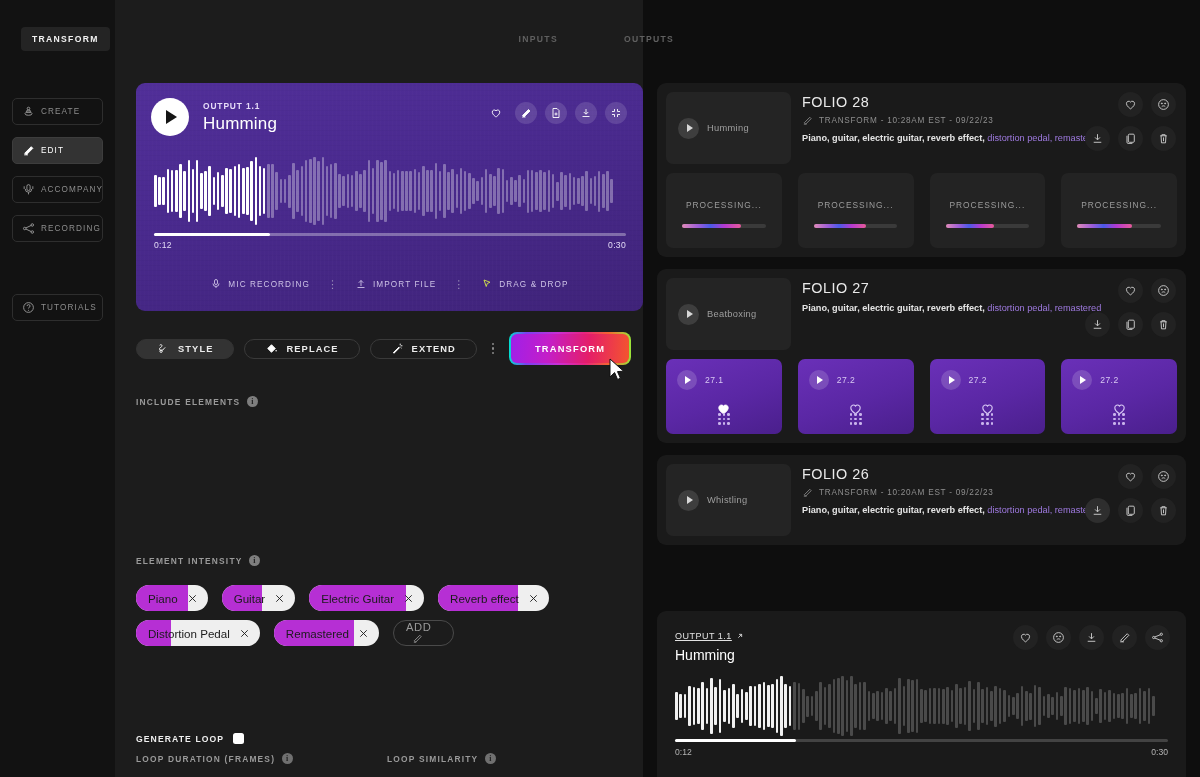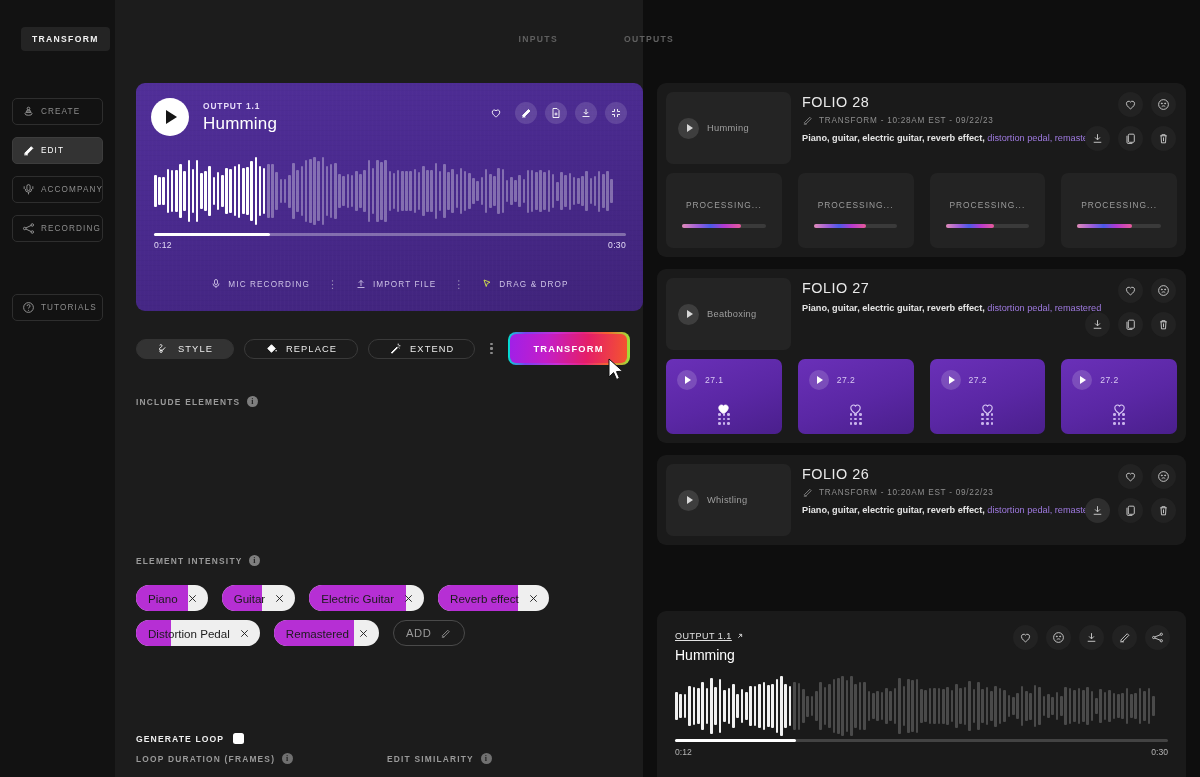--- a/index.html
+++ b/index.html
@@ -98,21 +98,21 @@
   .srcrow { position: absolute; left: 0; right: 0; top: 195px; display:flex; align-items:center; justify-content:center; gap: 0; z-index:2;}
   .src { display:flex; align-items:center; gap:6px; color:#cdc2e6; font-size:8.2px; letter-spacing:1.1px; font-weight:500; cursor:pointer;}
   .src svg { width:12px; height:12px; display:block;}
   .dotsep { color:#9b8fb8; font-size:11px; padding: 0 17px; letter-spacing: 0; line-height: 1; }
 
   
   .actrow { position: absolute; left: 21px; top: 332px; display: flex; align-items: center; gap: 10px; }
   .act {
     height: 20px; border-radius: 17px; border: 1px solid #3a3a3a; background: transparent;
     display: flex; align-items: center; gap: 8px; padding: 0 20px; cursor: pointer;
-    color: #ececec; font-size: 9.3px; letter-spacing: 1.1px; font-weight: 400;
+    color: #ececec; font-size: 9.3px; letter-spacing: 1.1px; font-weight: 700;
   }
   .act.filled { background: #333333; border-color: #333; }
   .act svg { width: 13px; height: 13px; display:block; }
   .vdots { display:flex; flex-direction:column; gap:2.2px; padding: 0 5px; cursor:pointer;}
   .vdots i { width: 2.2px; height: 2.2px; border-radius:50%; background:#8a8a8a; display:block;}
   .xform-wrap { position: relative; }
   .xform {
     height: 33px; width: 122px; border-radius: 8px; cursor: pointer;
     background: linear-gradient(90deg,#00e0d0 0%,#7a3ff0 14%,#c92fd6 40%,#e8247f 62%,#f5662e 82%,#9ae63a 100%);
     padding: 2.4px; display: block;
@@ -139,21 +139,21 @@
   .promptbox .hl { color:#b47af0; }
   .l-intens { position:absolute; left:21px; top:555px; }
   .chips { position:absolute; left:21px; top:585px; width:500px; display:flex; flex-wrap:wrap; gap: 9px 14px;}
   .chip {
     position:relative; height:26px; border-radius:13px; background:#efefef;
     display:flex; align-items:center; cursor:pointer; overflow:hidden; padding-right: 10px;
   }
   .chip .fill { position:absolute; left:0; top:0; bottom:0; background:#b62fd4; }
   .chip .ctxt { position:relative; z-index:2; color:#1b1b1b; font-size:11.6px; padding: 0 9px 0 12px; white-space:nowrap;}
   .chip .cx { position:relative; z-index:2; width:11px; height:11px; display:block;}
-  .chip.add { background:transparent; border:1px solid #4a4a4a; padding-right:13px;}
+  .chip.add { background:transparent; border:1px solid #4a4a4a; padding-right:13px;flex-direction:column;}
   .chip.add .ctxt { color:#9a9a9a; font-size:11.2px; letter-spacing:.6px; }
   .chip.add svg { position:relative; z-index:2; width:11px; height:11px; }
 
   .genloop { position:absolute; left:21px; top:733px; display:flex; align-items:center; gap:9px;}
   .genloop .lbl { color:#efefef; font-size:8.6px; letter-spacing:1.1px; font-weight:700;}
   .tgl { width:11px; height:11px; border-radius:2.5px; background:#fff; cursor:pointer;}
   .l-dur { position:absolute; left:21px; top:753px; }
   .l-sim { position:absolute; left:272px; top:753px; }
   .l-dur .iinfo, .l-sim .iinfo { background:#707070; }
 
@@ -597,21 +597,21 @@
 
     <div class="genloop">
       <span class="lbl">GENERATE LOOP</span>
       <span class="tgl"></span>
     </div>
     <div class="sec-label l-dur">
       <span>LOOP DURATION (FRAMES)</span>
       <span class="iinfo">i</span>
     </div>
     <div class="sec-label l-sim">
-      <span>EDIT SIMILARITY</span>
+      <span>LOOP SIMILARITY</span>
       <span class="iinfo">i</span>
     </div>
   </div>
 
   <div class="right">
     <div id="folios">
         <div class="folio">
           <div class="folio-head">
             <div class="thumb">
               <span class="tplay">

